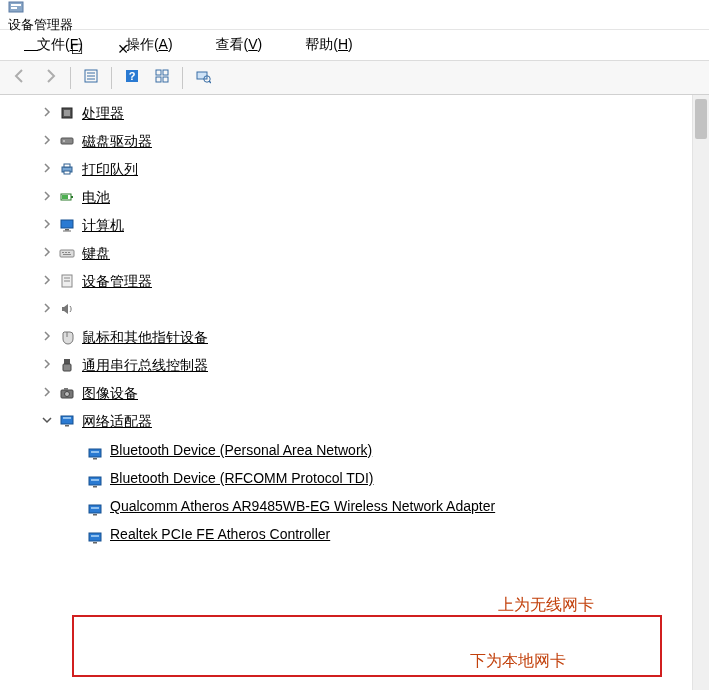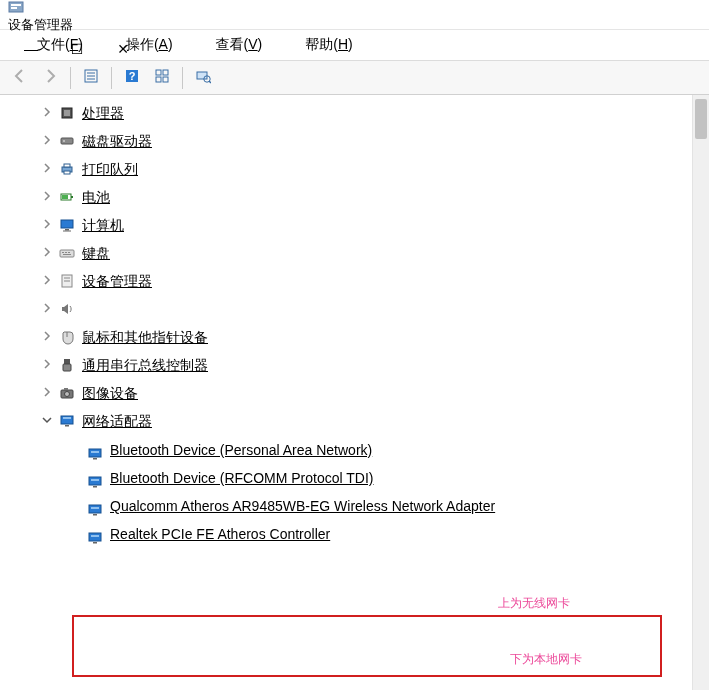--- a/index.html
+++ b/index.html
@@ -110,22 +110,22 @@
   }
 
   
   .anno-box {
     position: absolute;
     border: 2px solid #d11f1f;
     pointer-events: none;
   }
   .anno-text {
     position: absolute;
-    color: #ec4899;
-    font-size: 12px;
+    color: #c2410c;
+    font-size: 16px;
     pointer-events: none;
   }
 </style>
 </head>
 <body>
 
 <div class="titlebar">
   <span class="app-icon">
     <svg width="16" height="16" viewBox="0 0 16 16">
         <rect x="1" y="2" width="14" height="10" fill="#8aa7c7" stroke="#5b7ba3"></rect>
@@ -385,18 +385,18 @@
             <rect x="4" y="5" width="8" height="2" fill="#8fc0ef"></rect>
             <rect x="6" y="12" width="4" height="1.5" fill="#666"></rect>
           </svg>
         </span>
         <span class="label">Realtek PCIe FE Atheros Controller</span>
       </div>
     </div>
 
   <div class="anno-box" style="left:72px; top:520px; width:590px; height:62px;"></div>
   <div class="anno-text" style="left:498px; top:500px;">上为无线网卡</div>
-  <div class="anno-text" style="left:510px; top:556px;">下为本地网卡</div>
+  <div class="anno-text" style="left:470px; top:556px;">下为本地网卡</div>
 
   <div class="vscroll">
     <div class="thumb"></div>
   </div>
 </div>
 
 </body></html>

